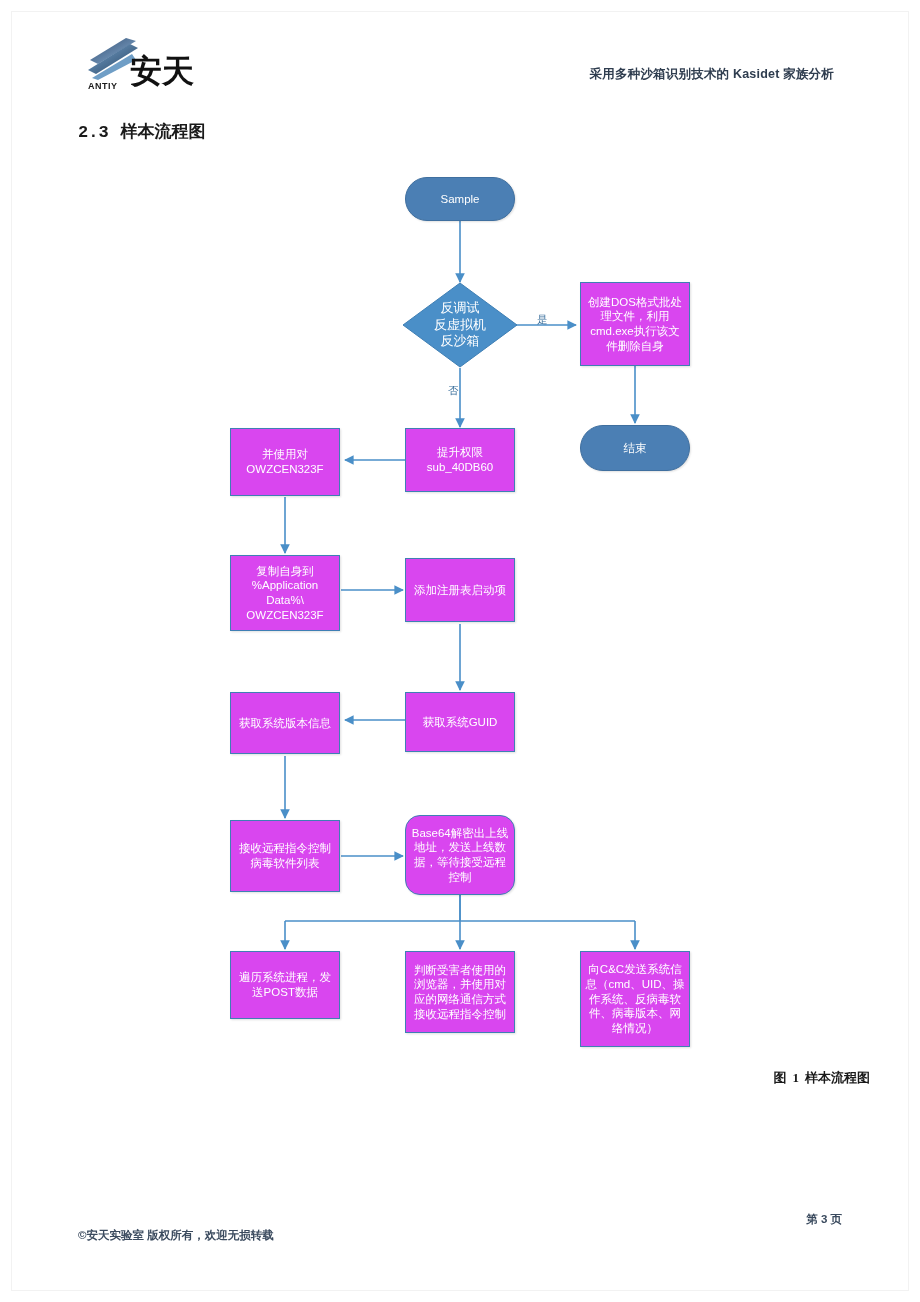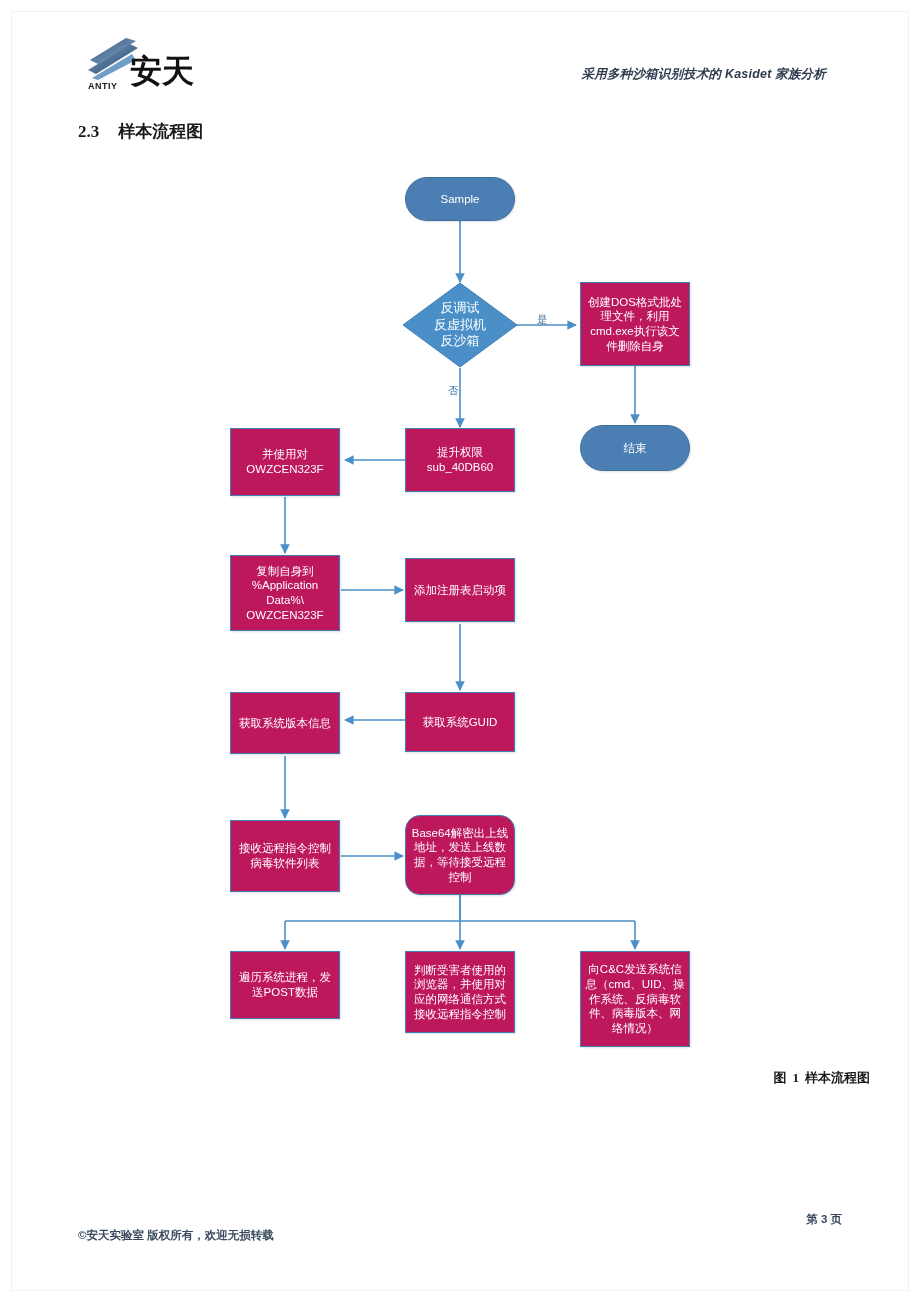--- a/index.html
+++ b/index.html
@@ -43,43 +43,42 @@
   .logo {
     position: absolute;
     left: 8px;
     top: 0px;
     width: 120px;
     height: 62px;
   }
   .logo svg { display: block; }
   .header-title {
     position: absolute;
-    right: 16px;
+    right: 8px;
     top: 34px;
     font-family: "Liberation Sans", "DejaVu Sans", sans-serif;
     font-size: 12.5px;
     font-weight: bold;
     color: #2f3d4f;
     letter-spacing: 0.2px;
     white-space: nowrap;
-    font-style: italic;
   }
 
   
   .section-heading {
     position: absolute;
     left: 78px;
     top: 120px;
     font-family: "Liberation Serif", "DejaVu Serif", serif;
     font-size: 17px;
     font-weight: bold;
     color: #1a1a1a;
     white-space: nowrap;
   }
-  .section-heading .num { margin-right: 19px; }
+  .section-heading .num { margin-right: 12px; font-family: Liberation Mono, monospace; }
 
   
   .flow {
     position: absolute;
     left: 0;
     top: 0;
     width: 768px;
     height: 1302px;
     pointer-events: none;
   }
@@ -99,21 +98,21 @@
   }
   .node .node-label {
     display: block;
     width: 100%;
     padding: 0 4px;
     box-sizing: border-box;
     white-space: pre-line;
   }
 
   .rect {
-    background: #be185d;
+    background: #d946ef;
     border: 1px solid #3f7fb4;
     font-size: 11.5px;
     box-shadow: 1px 1px 2px rgba(0,0,0,0.12);
   }
   .pill {
     background: #4b7fb4;
     border: 1px solid #3f6f9f;
     border-radius: 999px;
     font-size: 11.5px;
     box-shadow: 1px 1px 2px rgba(0,0,0,0.12);

